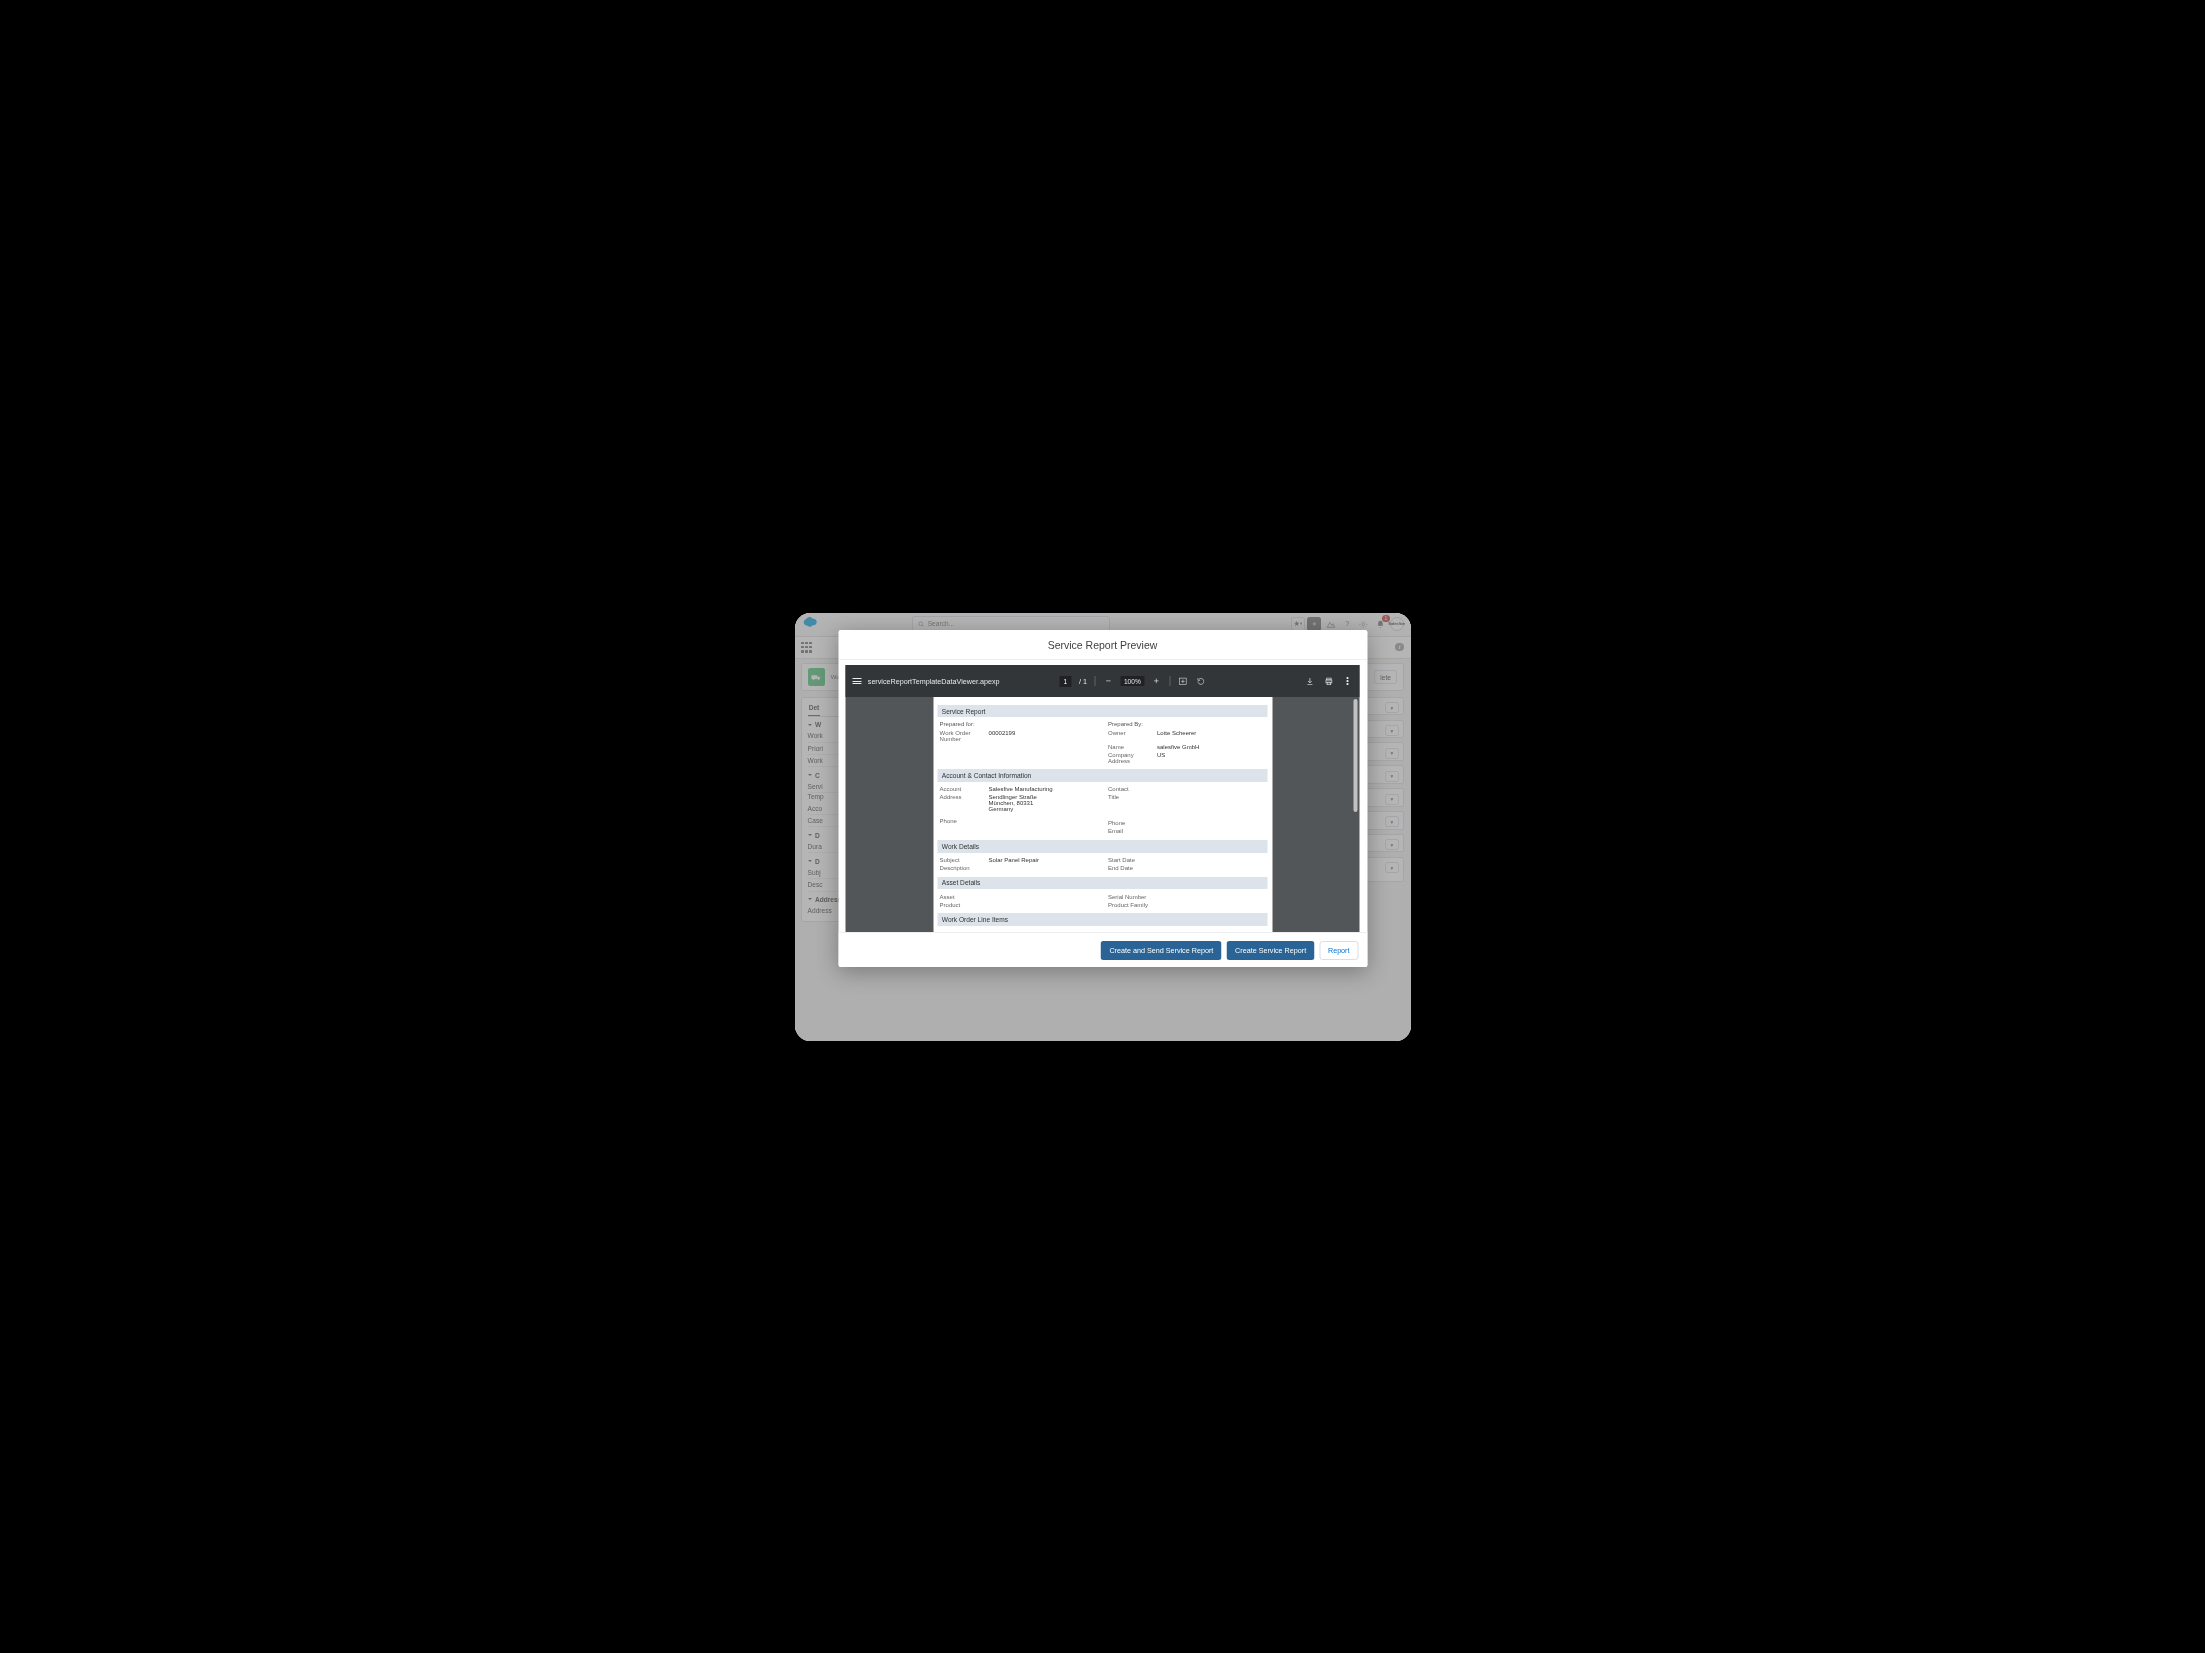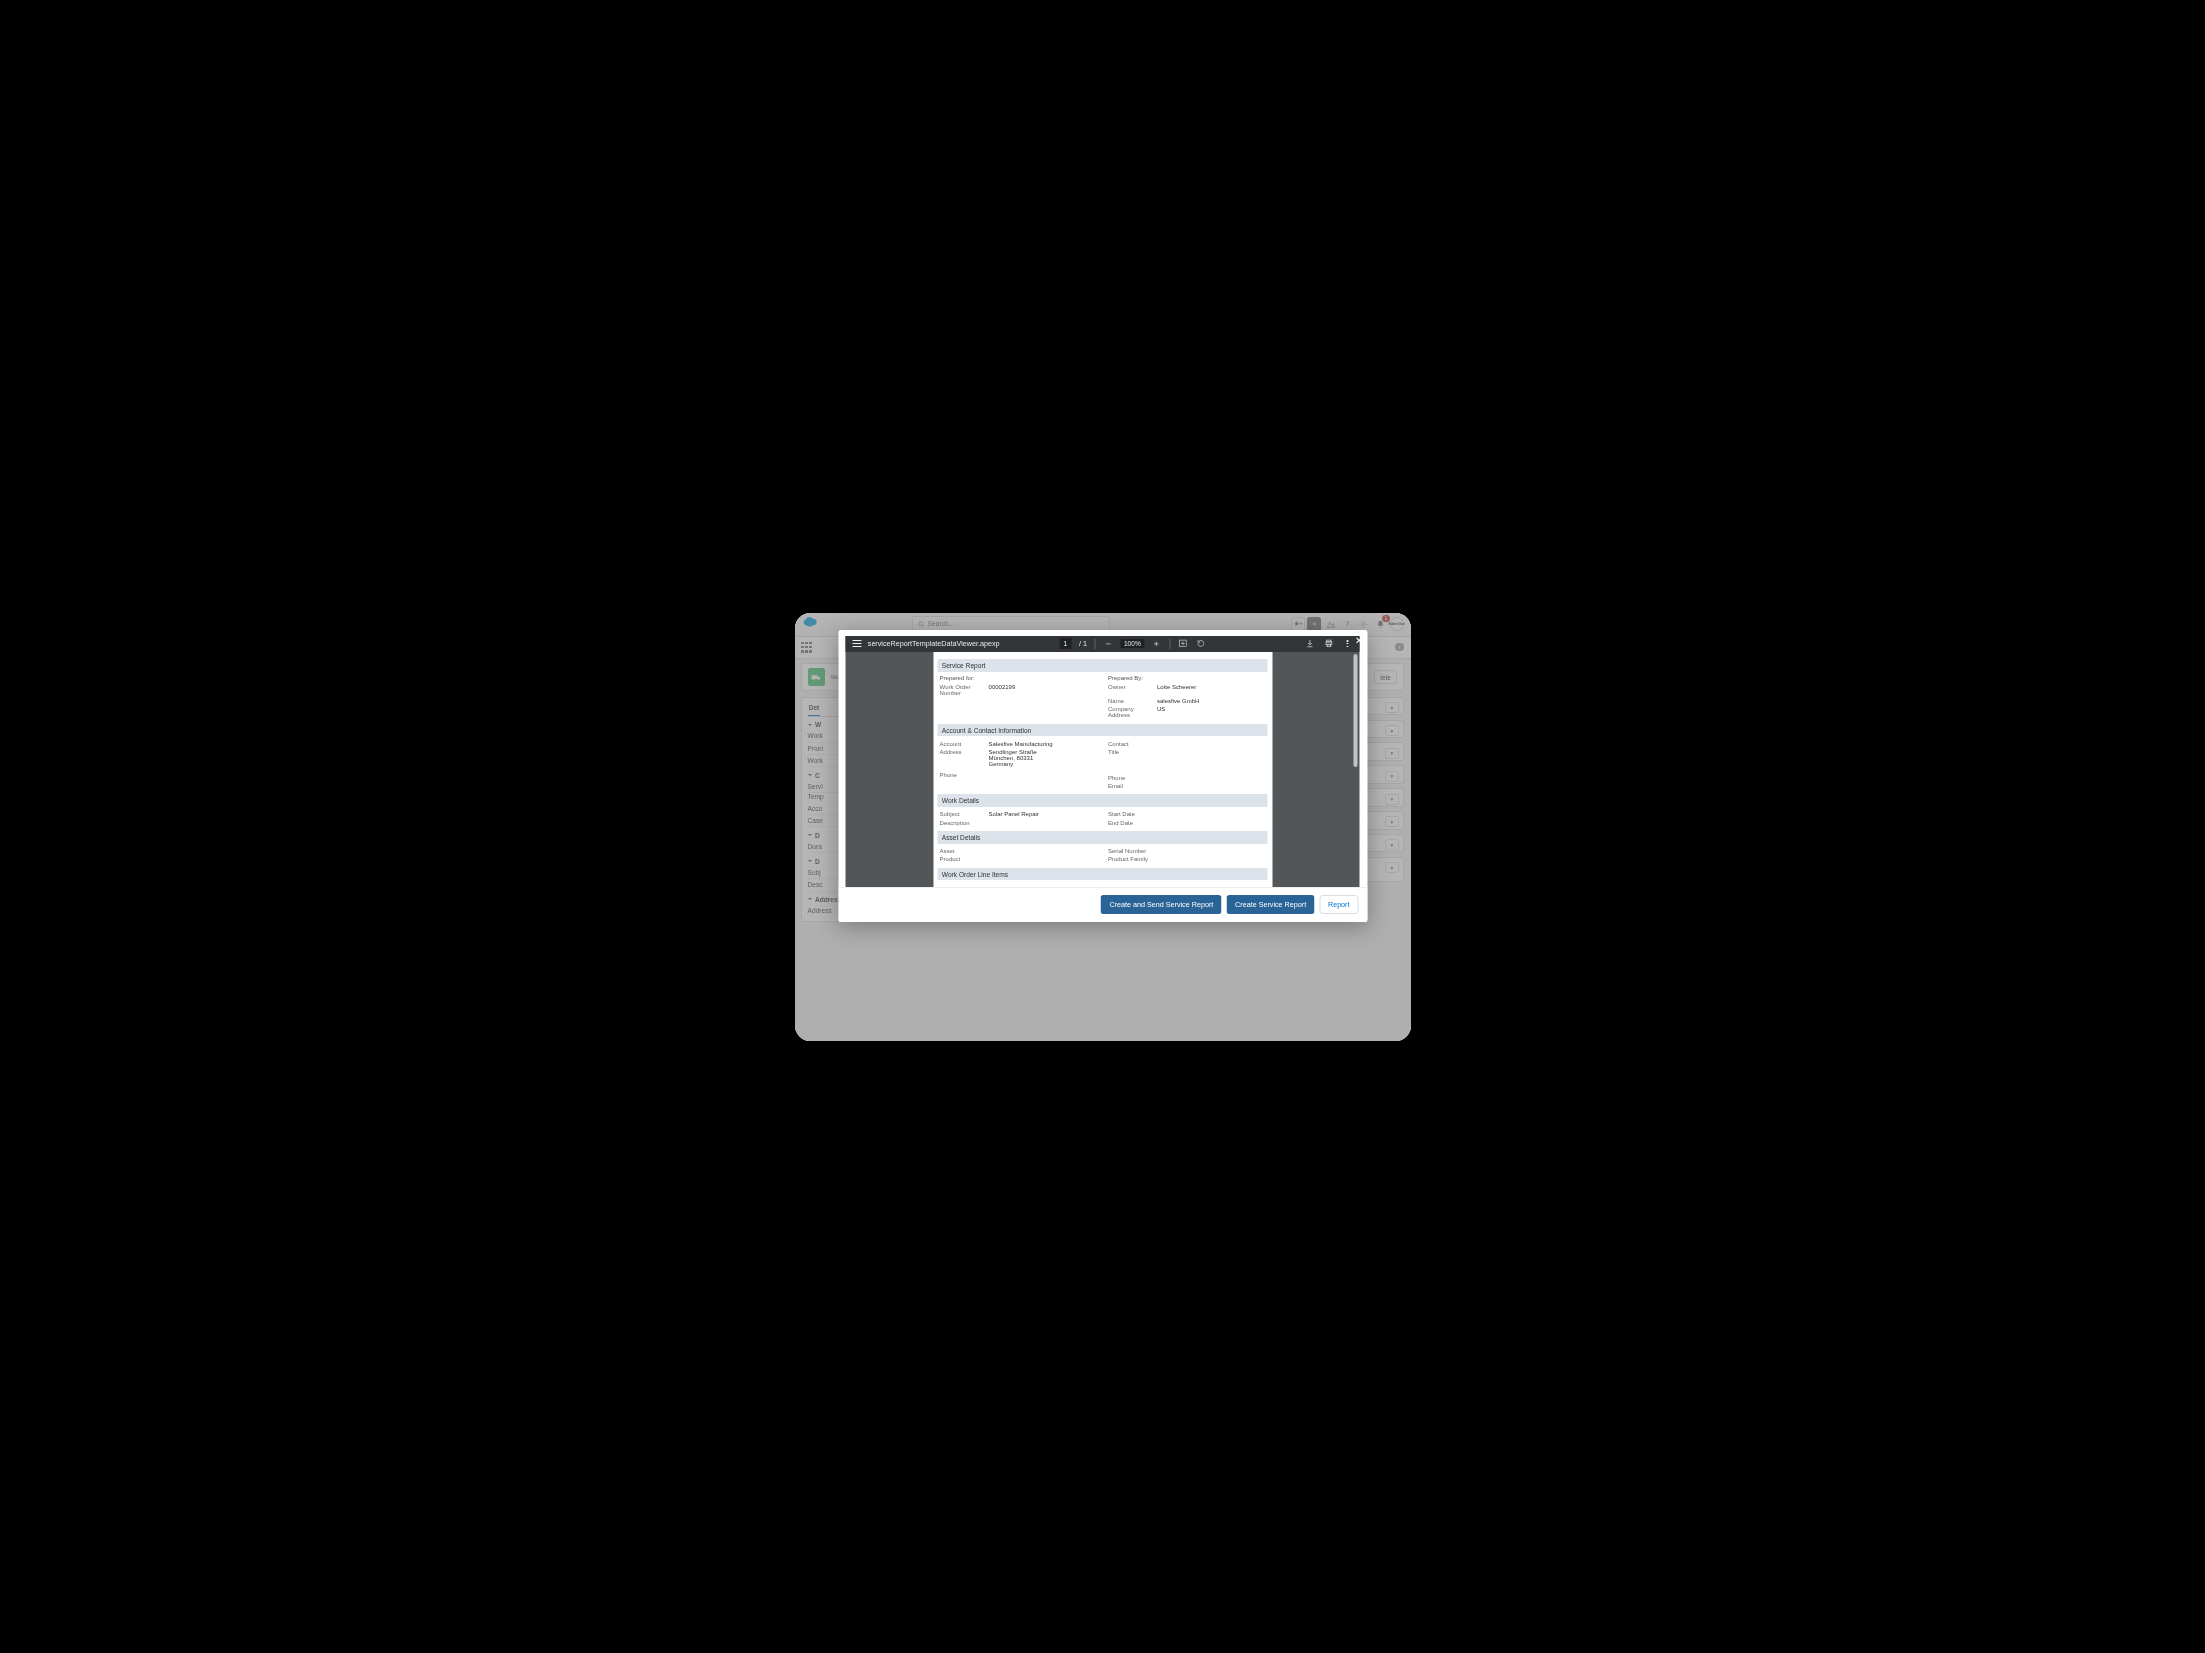--- a/index.html
+++ b/index.html
@@ -218,21 +218,21 @@
     border-bottom: 0.6px solid #eee;
   }
 
   
   .pdf-viewer {
     margin: 5.5px 7.7px 0 7.7px;
     background: #525659;
     display: flex; flex-direction: column;
   }
   .pdf-toolbar {
-    height: 16px;
+    height: 32px;
     background: #323639;
     color: #e8eaed;
     display: flex;
     align-items: center;
     padding: 0 6.6px;
     font-size: 7.2px;
     gap: 20px;
   }
   .tb-left, .tb-center, .tb-right { display: flex; align-items: center; gap: 5.5px; }
   .tb-left { flex: 0 0 auto; }
@@ -475,20 +475,21 @@
             <div class="card-dd">▾</div>
           </div>
         </div>
       </div>
     </div>
 
     <div class="overlay-dim"></div>
     <div class="modal-close">✕</div>
 
     <div class="modal">
+      <div class="modal-title">Service Report Preview</div>
 
       <div class="pdf-viewer">
         <div class="pdf-toolbar">
           <div class="tb-left">
             <div class="ticon hamb">
                 <span></span>
                 <span></span>
                 <span></span>
               </div>
             <span style="font-weight:500;">serviceReportTemplateDataViewer.apexp</span>

